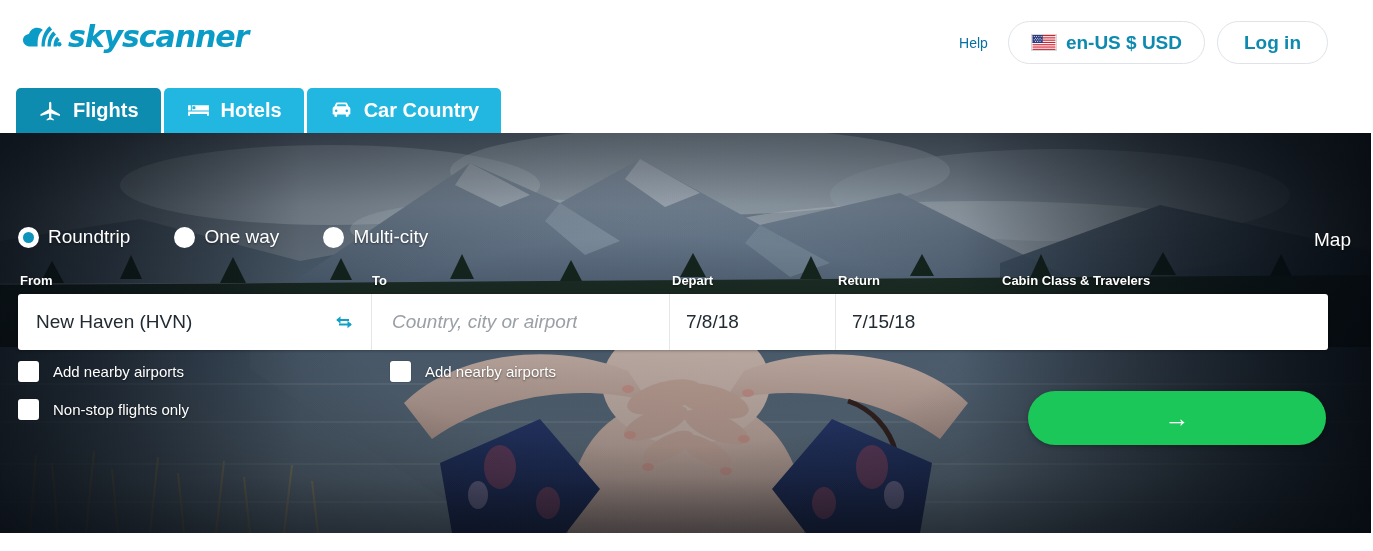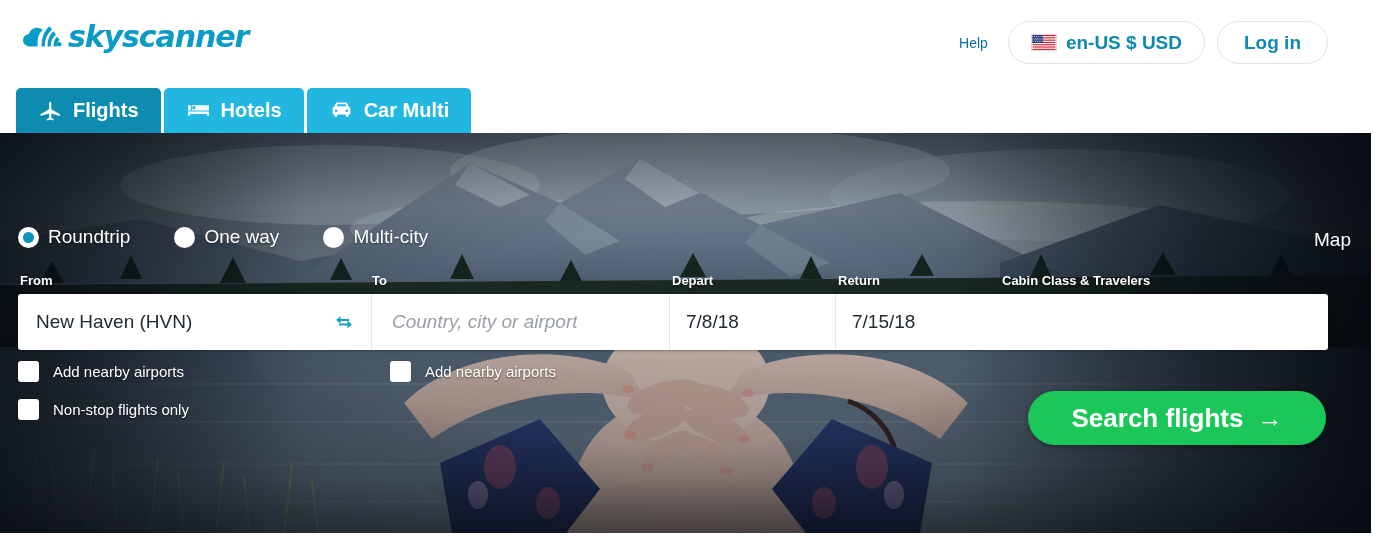--- a/index.html
+++ b/index.html
@@ -229,21 +229,21 @@
         <circle cx="7.6" cy="9.3" r="1.6" fill="#22b7e0"></circle>
       </svg>
       <span>Hotels</span>
     </div>
     <div class="tab">
       <svg width="25" height="25" viewBox="0 0 24 24">
         <path fill="#ffffff" d="M5.2 8.2l1.3-3c.2-.5.7-.8 1.2-.8h8.6c.5 0 1 .3 1.2.8l1.3 3c1 .3 1.7 1.2 1.7 2.3v4.3c0 .6-.5 1.1-1.1 1.1h-.6v1.3c0 .5-.4.9-.9.9h-.8c-.5 0-.9-.4-.9-.9v-1.3H7.8v1.3c0 .5-.4.9-.9.9h-.8c-.5 0-.9-.4-.9-.9v-1.3h-.6c-.6 0-1.1-.5-1.1-1.1v-4.3c0-1.1.7-2 1.7-2.3zM7.3 8h9.4l-.9-2.1H8.2L7.3 8z"></path>
         <circle cx="6.9" cy="12.3" r="1.2" fill="#22b7e0"></circle>
         <circle cx="17.1" cy="12.3" r="1.2" fill="#22b7e0"></circle>
       </svg>
-      <span>Car Multi</span>
+      <span>Car Country</span>
     </div>
   </div>
 
   <div class="hero">
     <svg class="hero-bg" viewBox="0 0 1371 400" preserveAspectRatio="none">
       <defs>
         <linearGradient id="sky" x1="0" y1="0" x2="0" y2="1">
           <stop offset="0" stop-color="#6e7d8c"></stop>
             <stop offset="0.38" stop-color="#7e8c99"></stop>
           <stop offset="0.72" stop-color="#8fa0ad"></stop>
@@ -434,17 +434,16 @@
           <span class="chk-label">Add nearby airports</span>
         </span>
       </div>
       <div class="chk-row">
         <span class="chk"></span>
         <span class="chk-label">Non-stop flights only</span>
       </div>
     </div>
 
     <button class="search-btn">
-      <span>Search flights</span>
       <span class="arr">→</span>
     </button>
   </div>
 </div>
 
 </body></html>

